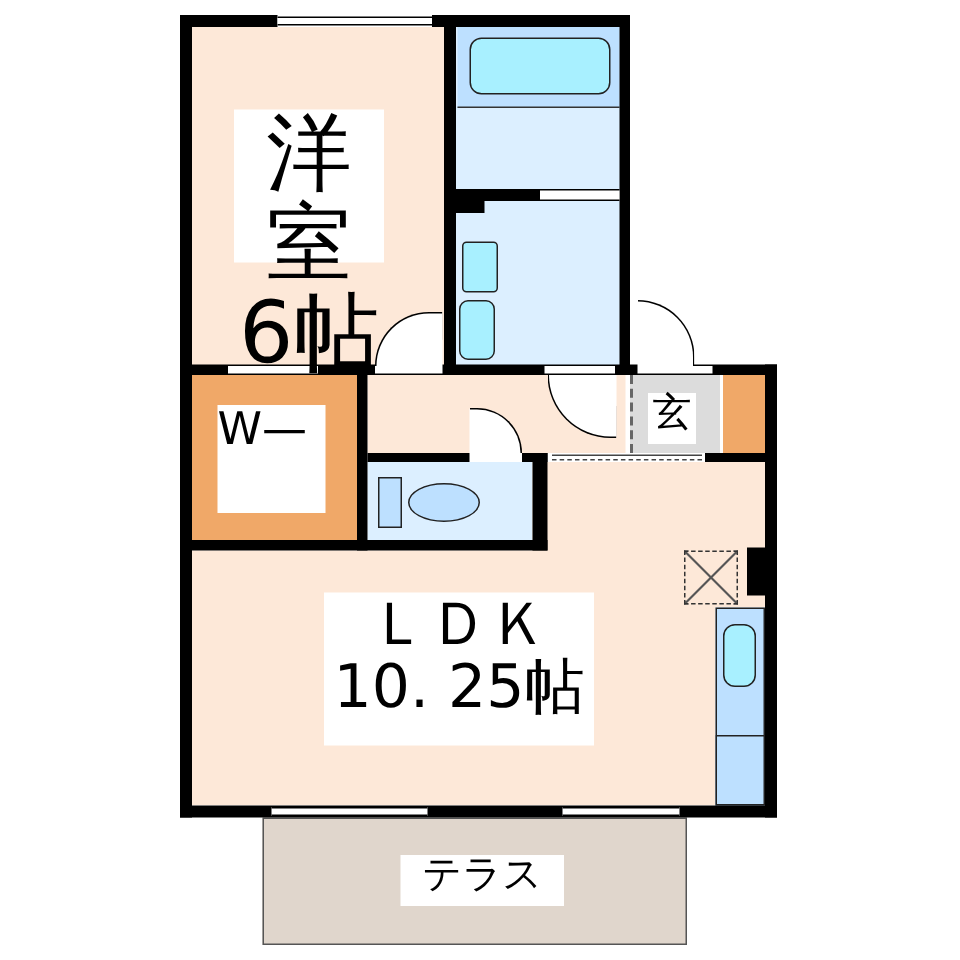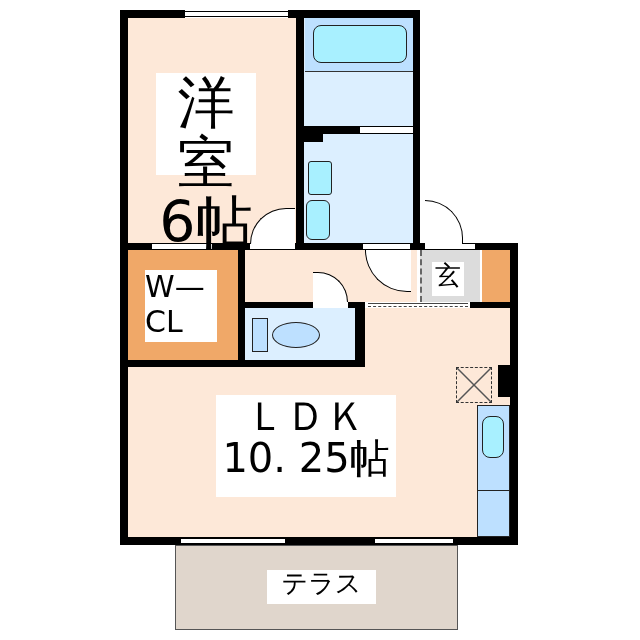--- a/index.html
+++ b/index.html
@@ -79,21 +79,20 @@
   <div class="abs door-arc" style="left:425px;top:200px;width:38px;height:44px;border-radius:0 44px 0 0;border-left:none;border-bottom:none;"></div>
   <div class="abs door-arc" style="left:365px;top:250px;width:46px;height:42px;border-radius:0 0 0 46px;border-top:none;border-right:none;"></div>
   <div class="abs door-arc" style="left:313px;top:272px;width:35px;height:30px;border-radius:0 35px 0 0;border-left:none;border-bottom:none;"></div>
 
   <div class="abs label" style="left:156px;top:73px;width:100px;height:102px;font-size:57px;">
     <div>洋室</div>
     <div style="text-align:center;">6帖</div>
   </div>
   <div class="abs label" style="left:145px;top:270px;width:72px;height:72px;font-size:30px;text-align:left;line-height:1.15;">
     <div>W—</div>
-    <div>CL</div>
   </div>
   <div class="abs label" style="left:432px;top:262px;width:32px;height:34px;font-size:26px;background:#fff;">
     <span>玄</span>
   </div>
   <div class="abs label" style="left:216px;top:395px;width:180px;height:102px;font-size:40px;">
     <div>ＬＤＫ</div>
     <div>10. 25帖</div>
   </div>
   <div class="abs label" style="left:267px;top:570px;width:109px;height:34px;font-size:26px;">
     <span>テラス</span>

